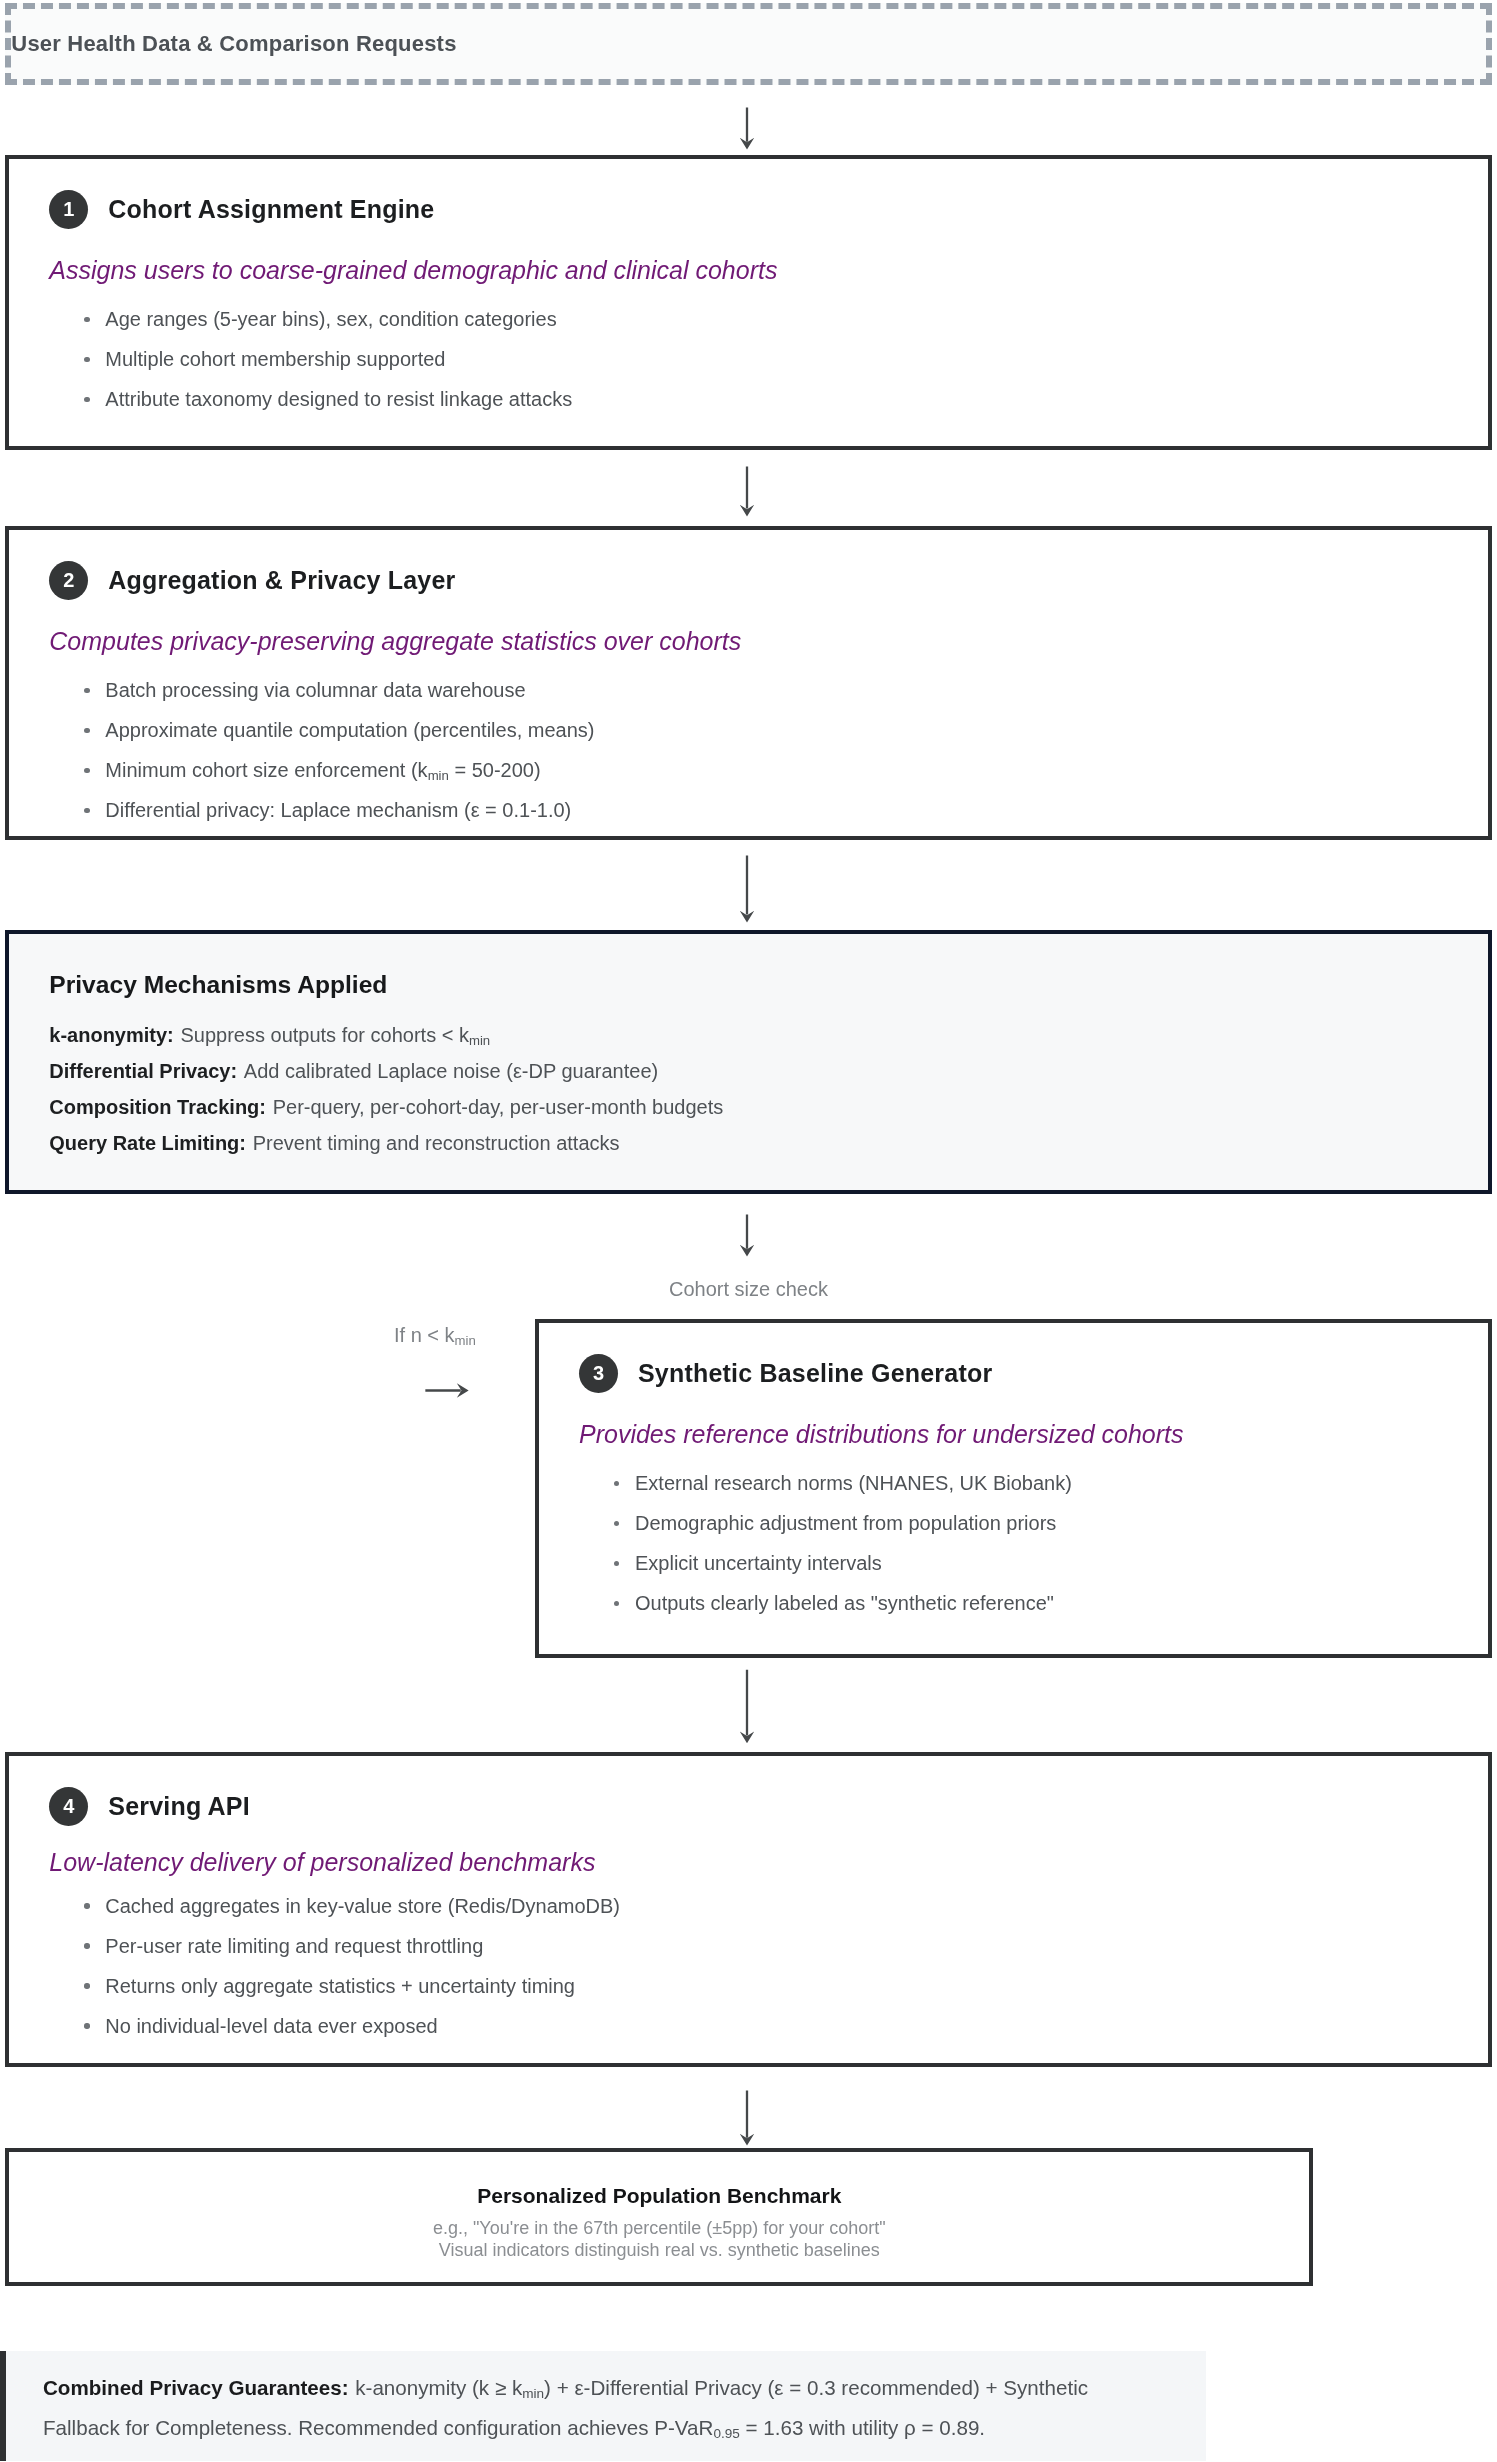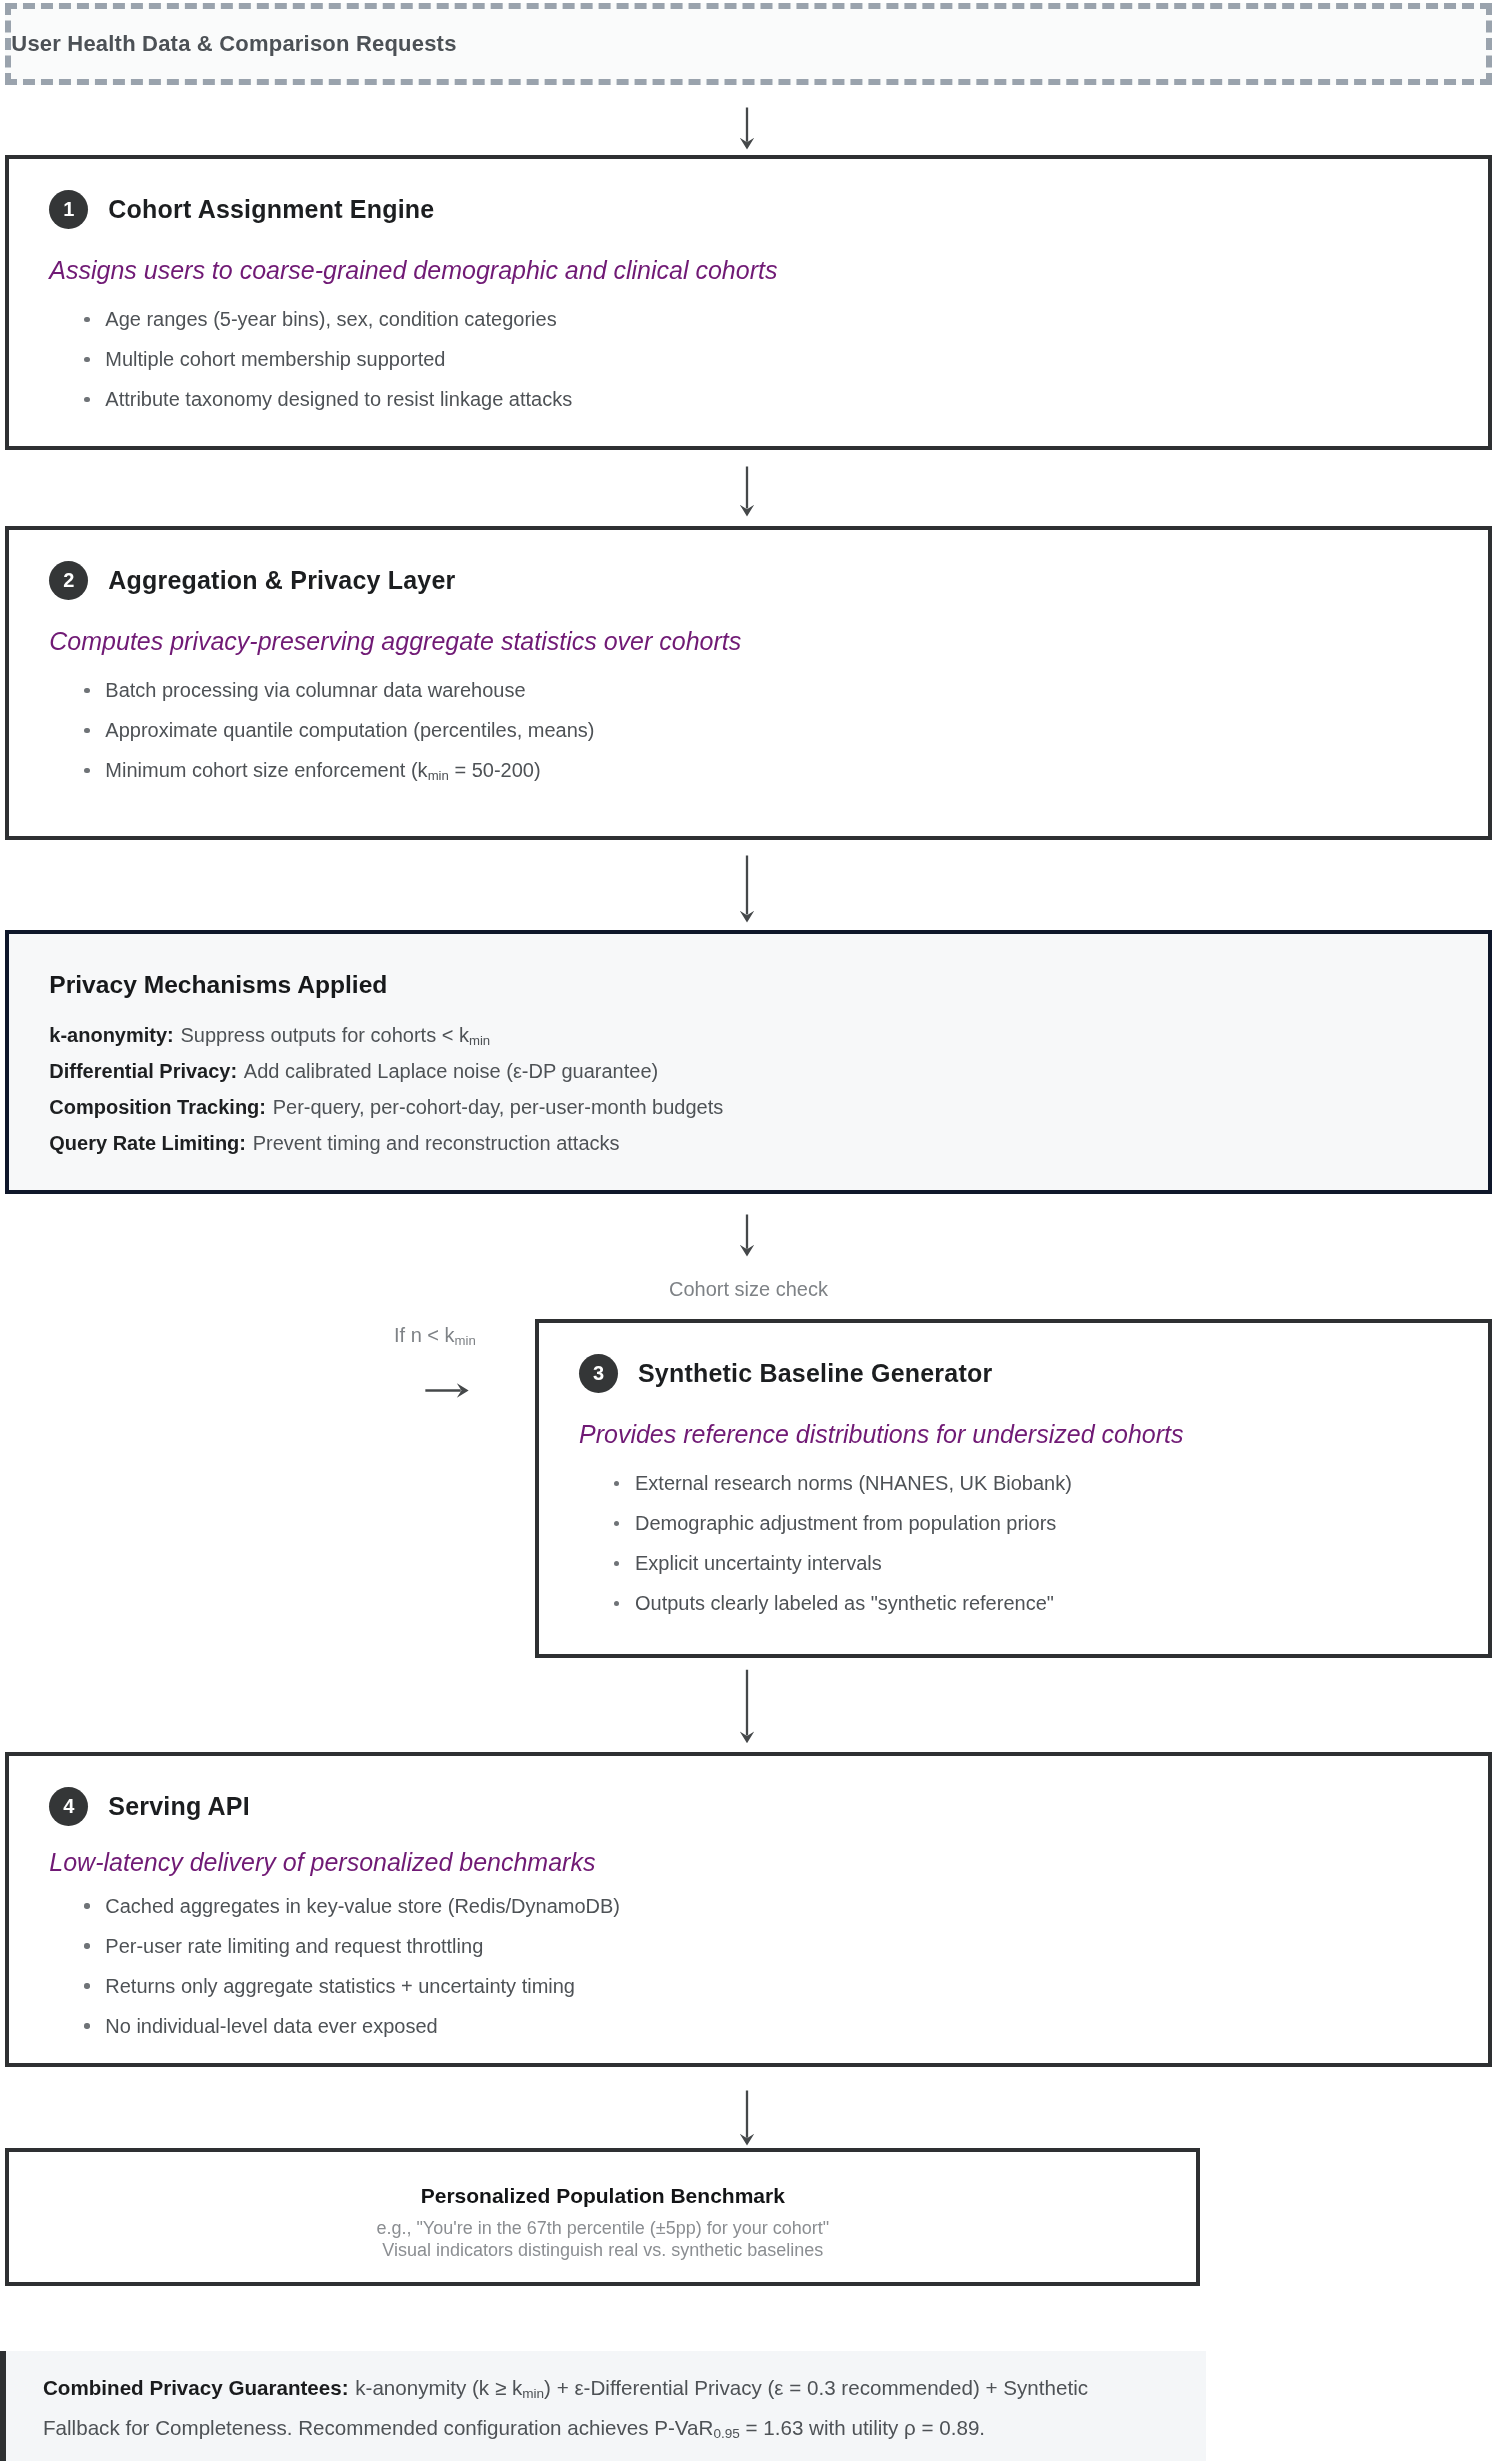--- a/index.html
+++ b/index.html
@@ -70,21 +70,21 @@
     position:absolute; left:0; top:1276px; width:1497px; text-align:center;
     font-size:20px; line-height:27px; color:#7e8286;
   }
   .branch-label {
     position:absolute; left:394px; top:1322px;
     font-size:20px; line-height:27px; color:#7e8286; white-space:nowrap;
   }
 
   
   .out-box {
-    position:absolute; left:5.3px; top:2148px; width:1195px; height:138px;
+    position:absolute; left:5.3px; top:2148px; width:1308px; height:138px;
     background:#ffffff; border:4px solid #2e3032; text-align:center; padding-top:32px;
   }
   .out-title { font-size:21px; font-weight:700; color:#131416; line-height:24px; }
   .out-sub { margin-top:9.3px; font-size:18px; line-height:22px; color:#8b8e92; }
 
   
   .note {
     position:absolute; left:0; top:2351px; width:1206px; height:110px;
     background:#f4f6f8; border-left:6px solid #2e3032;
     padding:17.3px 47px 0 37px; font-size:20.6px; line-height:40px; color:#4e5256;
@@ -132,20 +132,21 @@
   <div class="step-box" id="box-step2">
     <div class="step-header">
       <div class="step-num">2</div>
       <div class="step-title">Aggregation &amp; Privacy Layer</div>
     </div>
     <div class="step-desc">Computes privacy-preserving aggregate statistics over cohorts</div>
     <ul class="step-bullets">
       <li>Batch processing via columnar data warehouse</li>
       <li>Approximate quantile computation (percentiles, means)</li>
       <li><span>Minimum cohort size enforcement (k</span><sub>min</sub><span> = 50-200)</span></li>
+      <li>Differential privacy: Laplace mechanism (ε = 0.1-1.0)</li>
     </ul>
   </div>
 
   <div class="varrow" style="top:855px">
     <svg width="21" height="68" viewBox="0 0 32 102">
         <path d="M16 0 V90" stroke="#45484a" stroke-width="3.5" fill="none"></path>
         <path d="M16 102 L5 84 L16 91 L27 84 Z" fill="#45484a"></path>
       </svg>
   </div>
 

